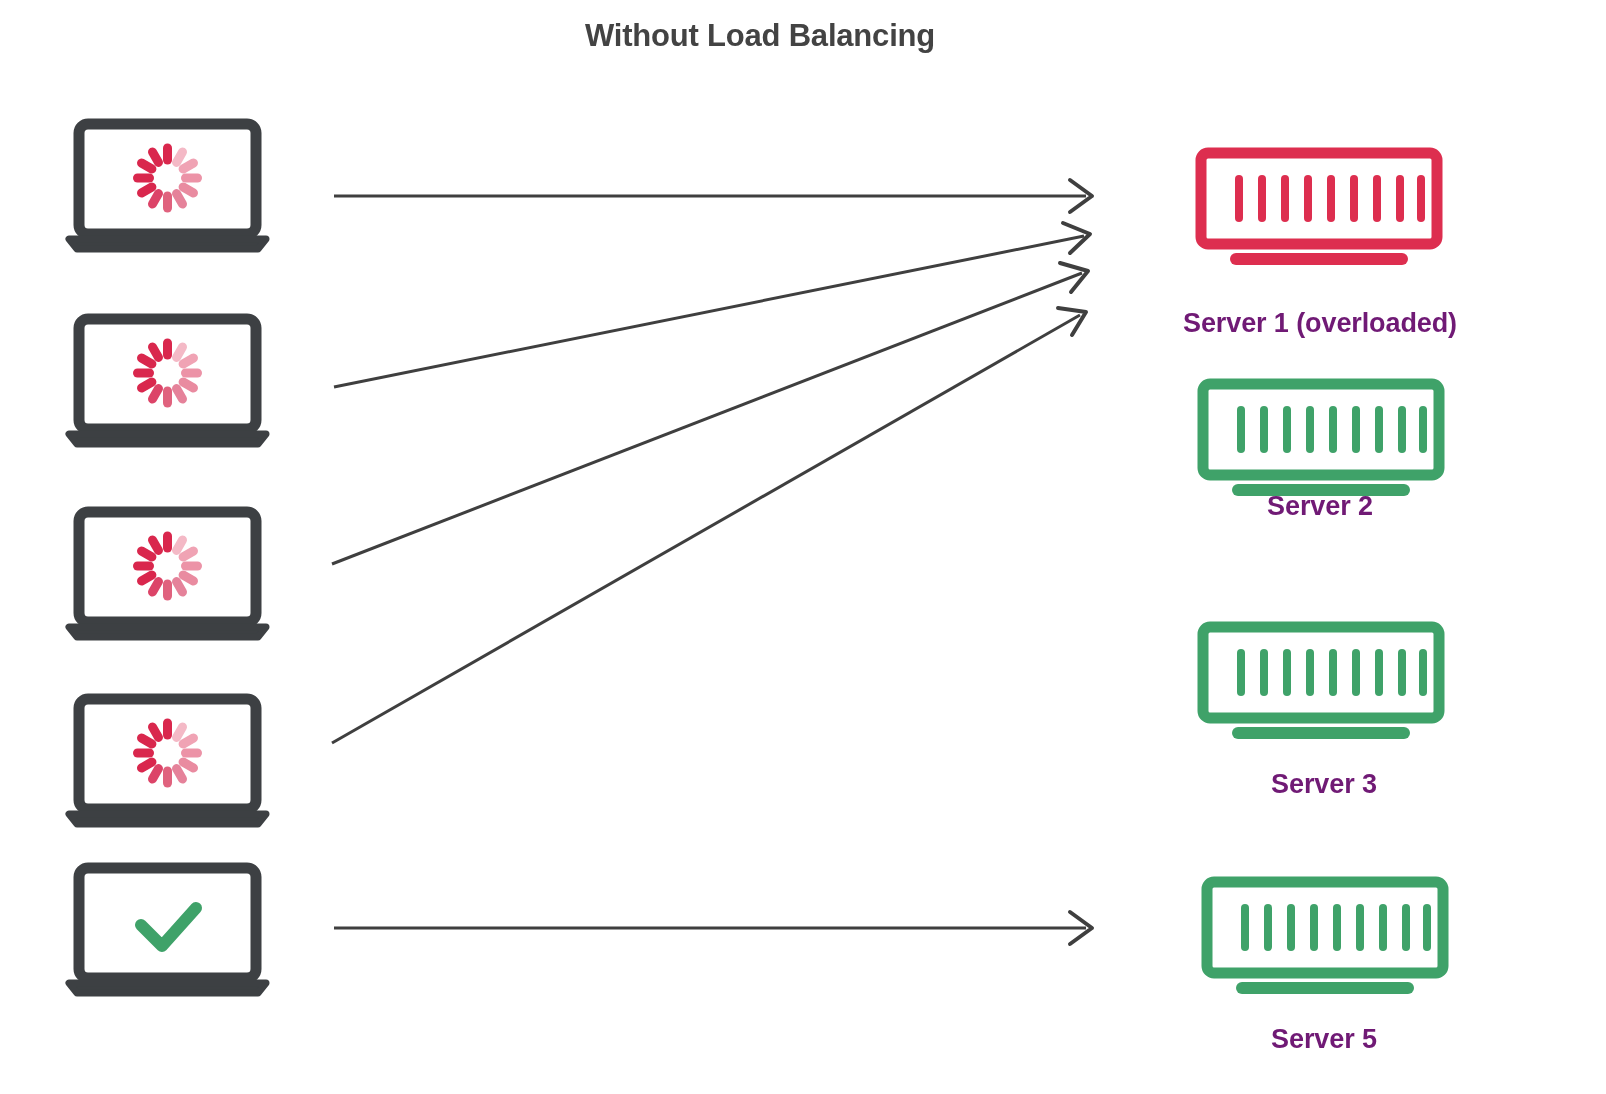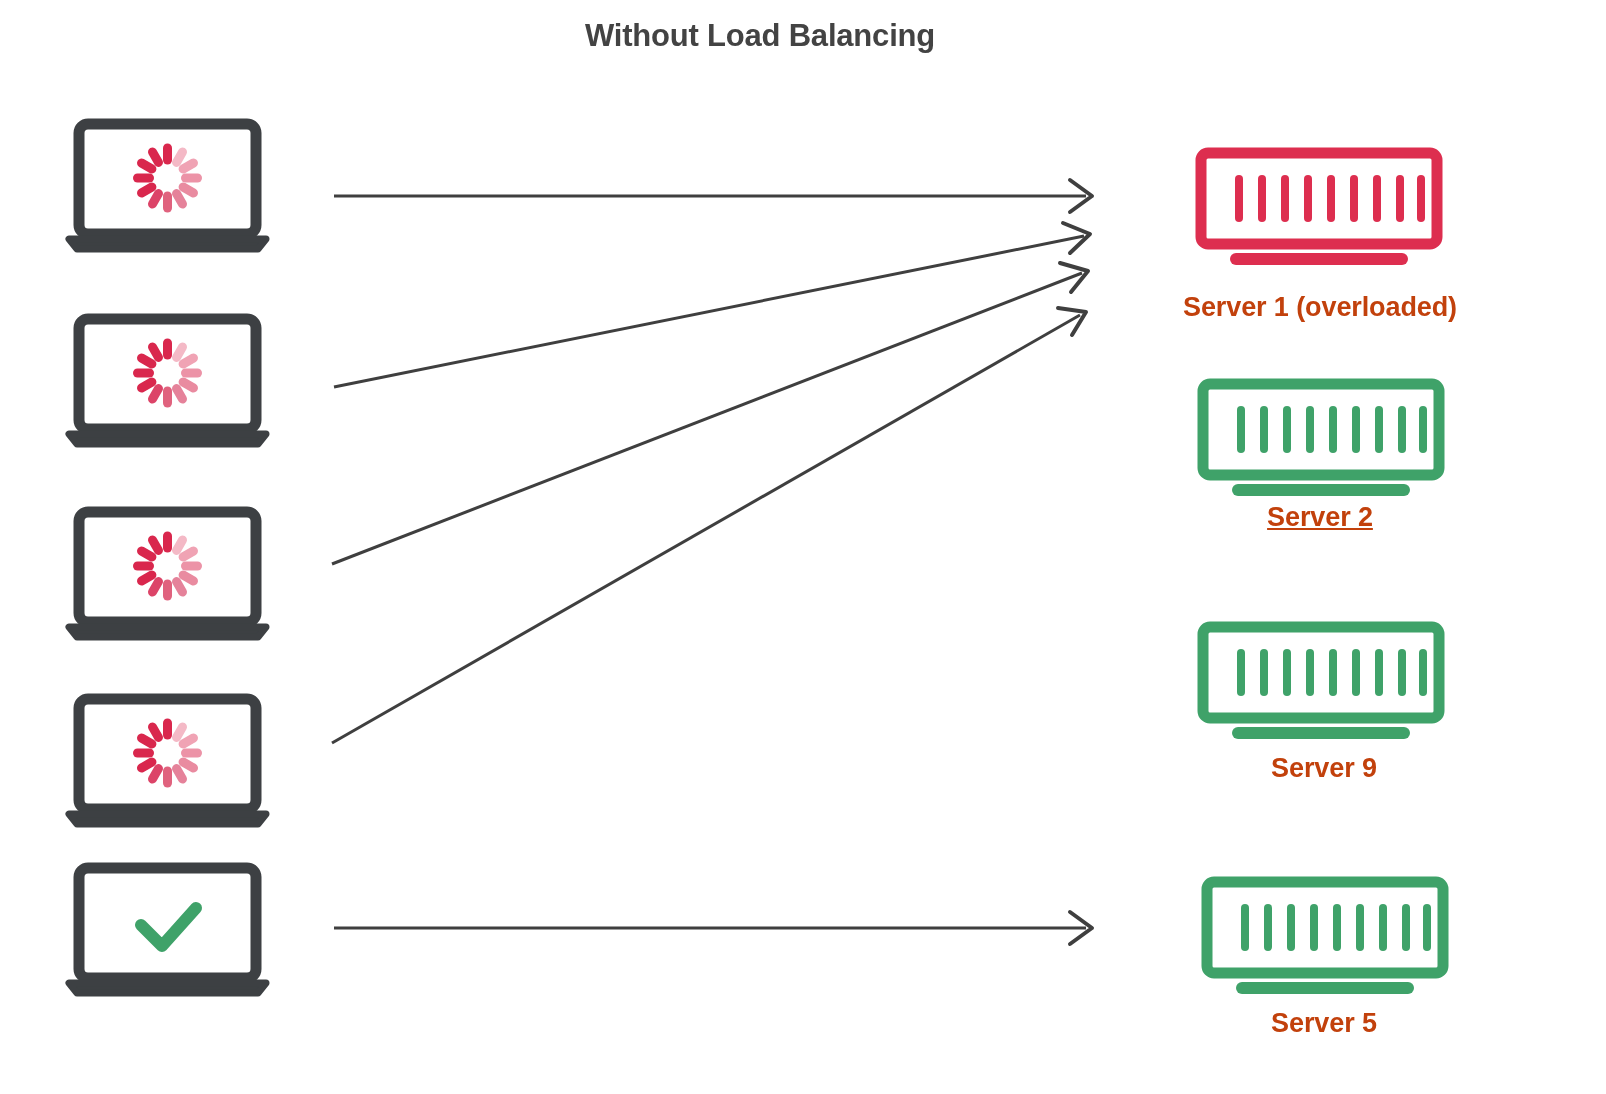--- a/index.html
+++ b/index.html
@@ -40,22 +40,23 @@
     position: absolute;
     width: 250px;
     height: 175px;
   }
   .server-label {
     position: absolute;
     width: 460px;
     text-align: center;
     font-size: 27px;
     font-weight: bold;
-    color: #c2410c;
+    color: #701a75;
     letter-spacing: -0.1px;
+    margin-top: 16px;
   }
   #arrows {
     position: absolute;
     left: 0;
     top: 0;
     width: 1606px;
     height: 1094px;
     pointer-events: none;
   }
 </style>
@@ -195,40 +196,40 @@
         <line x1="114" y1="33" x2="114" y2="72"></line>
         <line x1="137" y1="33" x2="137" y2="72"></line>
         <line x1="160" y1="33" x2="160" y2="72"></line>
         <line x1="183" y1="33" x2="183" y2="72"></line>
         <line x1="206" y1="33" x2="206" y2="72"></line>
         <line x1="227" y1="33" x2="227" y2="72"></line>
       </g>
       <line x1="42" y1="113" x2="208" y2="113" stroke="#3fa269" stroke-width="12" stroke-linecap="round"></line>
     </svg>
   </div>
-  <div class="server-label" style="left:1090px; top:502px;text-decoration:underline;">Server 2</div>
+  <div class="server-label" style="left:1090px; top:475px;">Server 2</div>
 
   <div class="server" style="left:1196px; top:620px;">
     <svg width="250" height="130" viewBox="0 0 250 130">
       <rect x="7" y="7" width="236" height="91" rx="7" ry="7" fill="none" stroke="#3fa269" stroke-width="11"></rect>
       <g stroke="#3fa269" stroke-width="8" stroke-linecap="round">
         <line x1="45" y1="33" x2="45" y2="72"></line>
         <line x1="68" y1="33" x2="68" y2="72"></line>
         <line x1="91" y1="33" x2="91" y2="72"></line>
         <line x1="114" y1="33" x2="114" y2="72"></line>
         <line x1="137" y1="33" x2="137" y2="72"></line>
         <line x1="160" y1="33" x2="160" y2="72"></line>
         <line x1="183" y1="33" x2="183" y2="72"></line>
         <line x1="206" y1="33" x2="206" y2="72"></line>
         <line x1="227" y1="33" x2="227" y2="72"></line>
       </g>
       <line x1="42" y1="113" x2="208" y2="113" stroke="#3fa269" stroke-width="12" stroke-linecap="round"></line>
     </svg>
   </div>
-  <div class="server-label" style="left:1094px; top:753px;">Server 9</div>
+  <div class="server-label" style="left:1094px; top:753px;">Server 3</div>
 
   <div class="server" style="left:1200px; top:875px;">
     <svg width="250" height="130" viewBox="0 0 250 130">
       <rect x="7" y="7" width="236" height="91" rx="7" ry="7" fill="none" stroke="#3fa269" stroke-width="11"></rect>
       <g stroke="#3fa269" stroke-width="8" stroke-linecap="round">
         <line x1="45" y1="33" x2="45" y2="72"></line>
         <line x1="68" y1="33" x2="68" y2="72"></line>
         <line x1="91" y1="33" x2="91" y2="72"></line>
         <line x1="114" y1="33" x2="114" y2="72"></line>
         <line x1="137" y1="33" x2="137" y2="72"></line>

